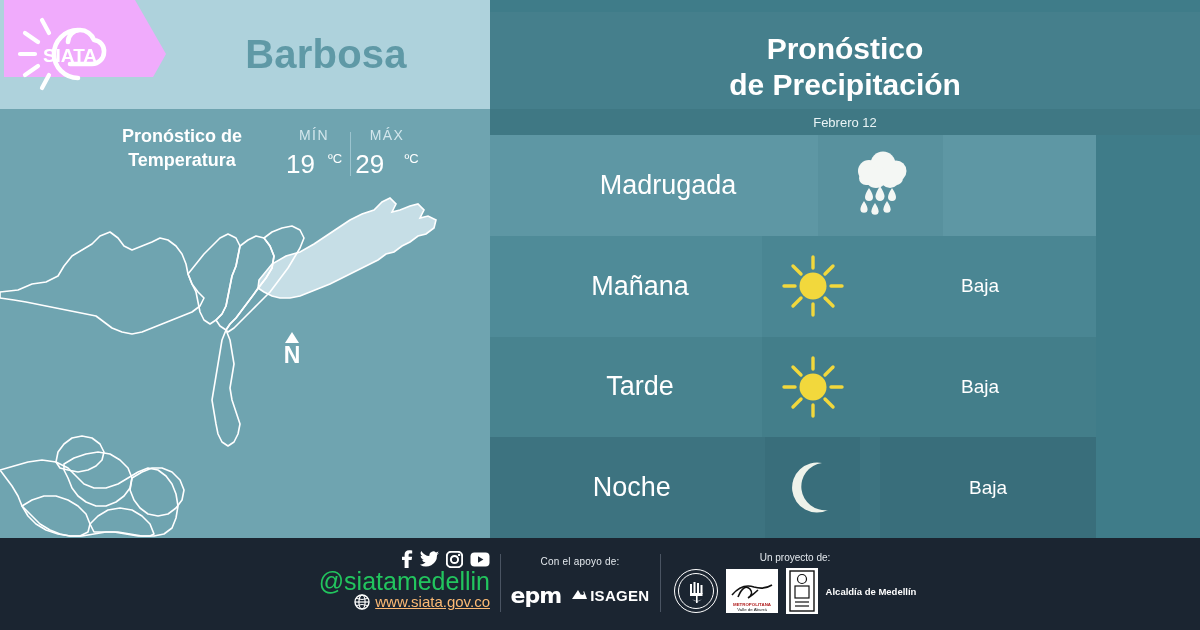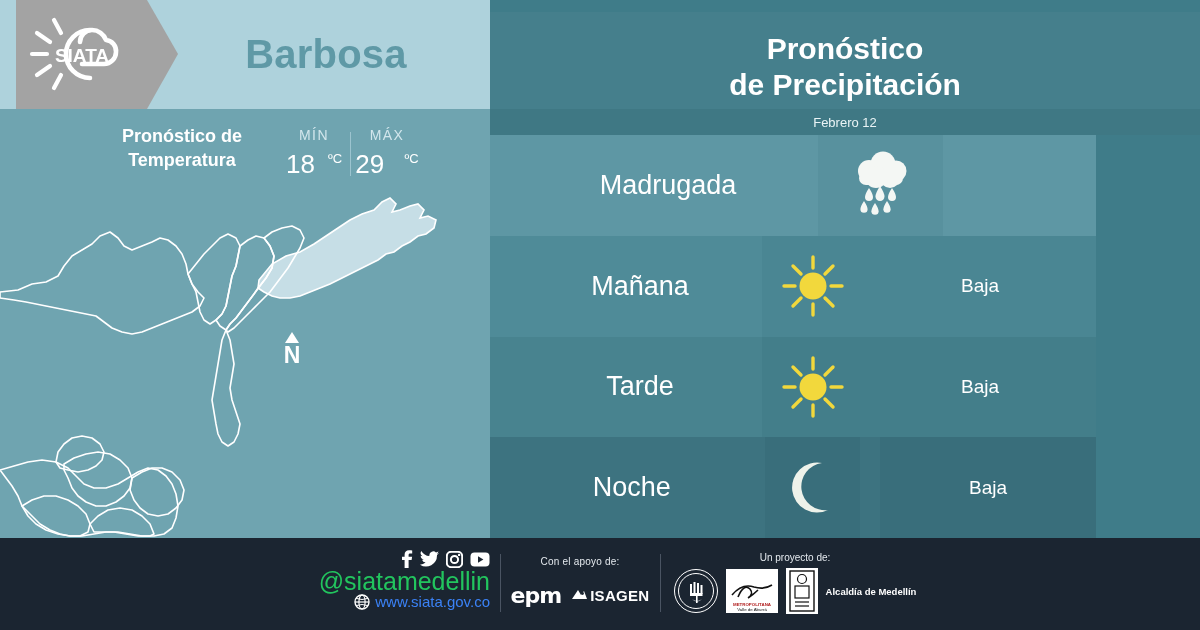--- a/index.html
+++ b/index.html
@@ -15,22 +15,22 @@
   
   .left-panel {
     position:absolute; left:0; top:0; width:490px; height:538px;
     background:#6fa4b0;
   }
   .left-header {
     position:absolute; left:0; top:0; width:490px; height:109px;
     background:#aed2dc;
   }
   .logo-block {
-    position:absolute; left:16px; top:0; width:162px; height:109px;
-    background:#a3a3a3;
+    position:absolute; left:4px; top:0; width:162px; height:77px;
+    background:#f0abfc;
     clip-path: polygon(0 0, 131px 0, 162px 54px, 131px 109px, 0 109px);
     z-index:3;
   }
   .logo-svg { position:absolute; left:12px; top:12px; }
 
   .city-name {
     position:absolute; left:162px; top:0; width:328px; height:109px;
     display:flex; align-items:center; justify-content:center;
     color:#5f99a6; font-size:40px; font-weight:bold; letter-spacing:.2px;
   }
@@ -104,21 +104,21 @@
     position:absolute; left:0; top:538px; width:1200px; height:92px;
     background:#1b2531;
   }
   .f-social {
     position:absolute; left:330px; top:12px; width:160px;
     display:flex; flex-direction:column; align-items:flex-end;
   }
   .f-icons { display:flex; gap:7px; align-items:center; margin-bottom:1px; }
   .f-handle { color:#22c55e; font-size:25px; font-weight:normal; line-height:24px; }
   .f-web { display:flex; align-items:center; gap:5px; }
-  .f-web span { color:#3b82f6; font-size:15px; line-height:18px; }
+  .f-web span { color:#fdba74; font-size:15px; line-height:18px;text-decoration:underline; }
 
   .f-sep { position:absolute; top:16px; width:1px; height:58px; background:#4a5462; }
   .f-sep1 { left:500px; }
   .f-sep2 { left:660px; }
 
   .f-support { position:absolute; left:505px; top:18px; width:150px; text-align:center; }
   .f-support .cap { color:#e4e9ee; font-size:10px; letter-spacing:.2px; }
   .f-logos { display:flex; align-items:center; justify-content:center; gap:10px; margin-top:16px; }
   .epm-txt { color:#ffffff; font-size:22px; font-weight:bold; letter-spacing:-1px; font-family:"DejaVu Sans", sans-serif; }
   .isagen { display:flex; align-items:center; gap:2px; }
@@ -167,21 +167,21 @@
 
     <div class="temp-block">
       <div class="temp-title">
         <div>Pronóstico de</div>
         <div>Temperatura</div>
       </div>
       <div class="temp-vals">
         <div class="temp-col">
           <div class="temp-lab">MÍN</div>
           <div class="temp-num">
-            <span>18</span><sup>ºC</sup>
+            <span>19</span><sup>ºC</sup>
           </div>
         </div>
         <div class="temp-div"></div>
         <div class="temp-col">
           <div class="temp-lab">MÁX</div>
           <div class="temp-num">
             <span>29</span>&nbsp;<sup>ºC</sup>
           </div>
         </div>
       </div>

